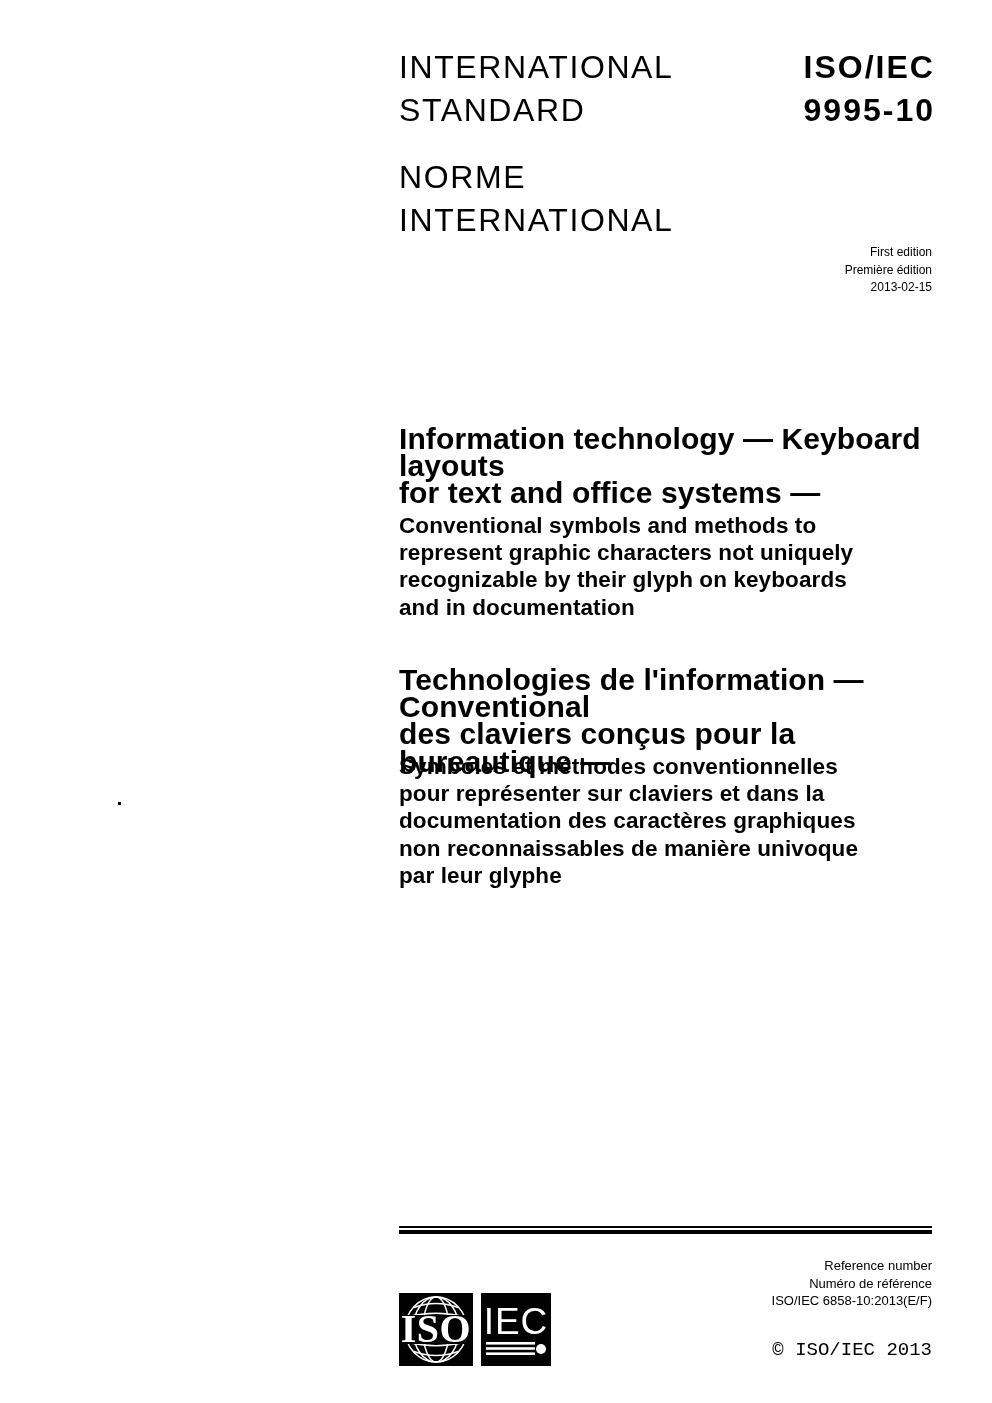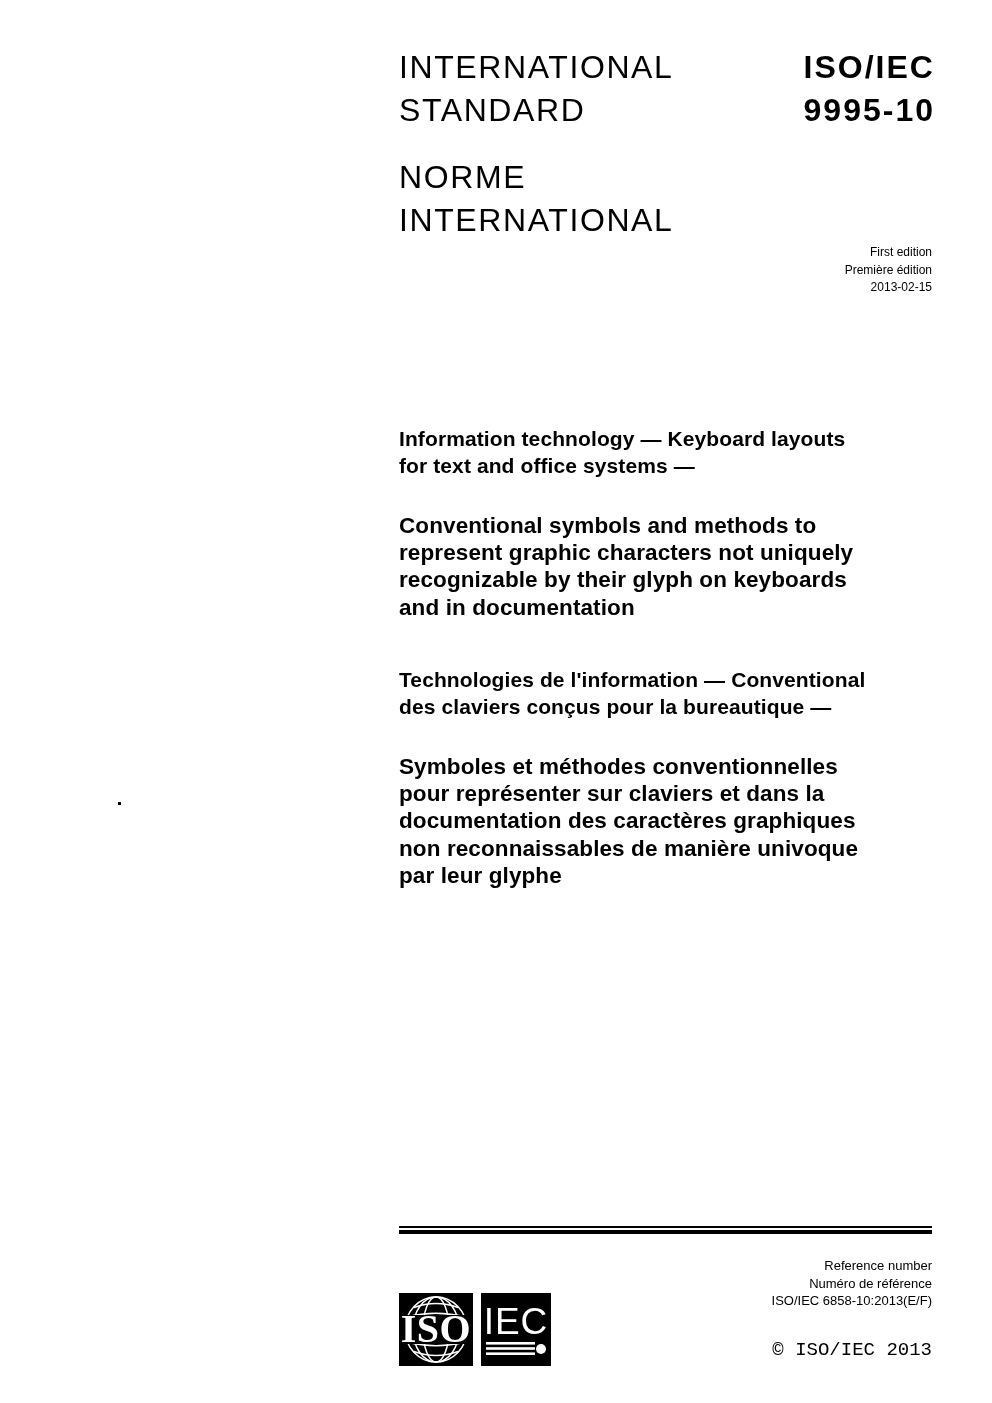--- a/index.html
+++ b/index.html
@@ -37,21 +37,21 @@
     right: 60px; top: 200px;
     font-size: 12px;
     line-height: 17.5px;
     text-align: right;
     margin-top: 44px;
   }
 
   
   .title-line { left: 399px; width: 536px; }
   .title-main {
-    font-size: 21px;
+    font-size: 30px;
     line-height: 27.2px;
     letter-spacing: 0.1px;
     font-weight: 700;
   }
   .title-en-main { top: 425px; }
   .title-fr-main { top: 666px; }
   .part-block {
     font-size: 22.5px;
     line-height: 27.2px;
     letter-spacing: 0.1px;

